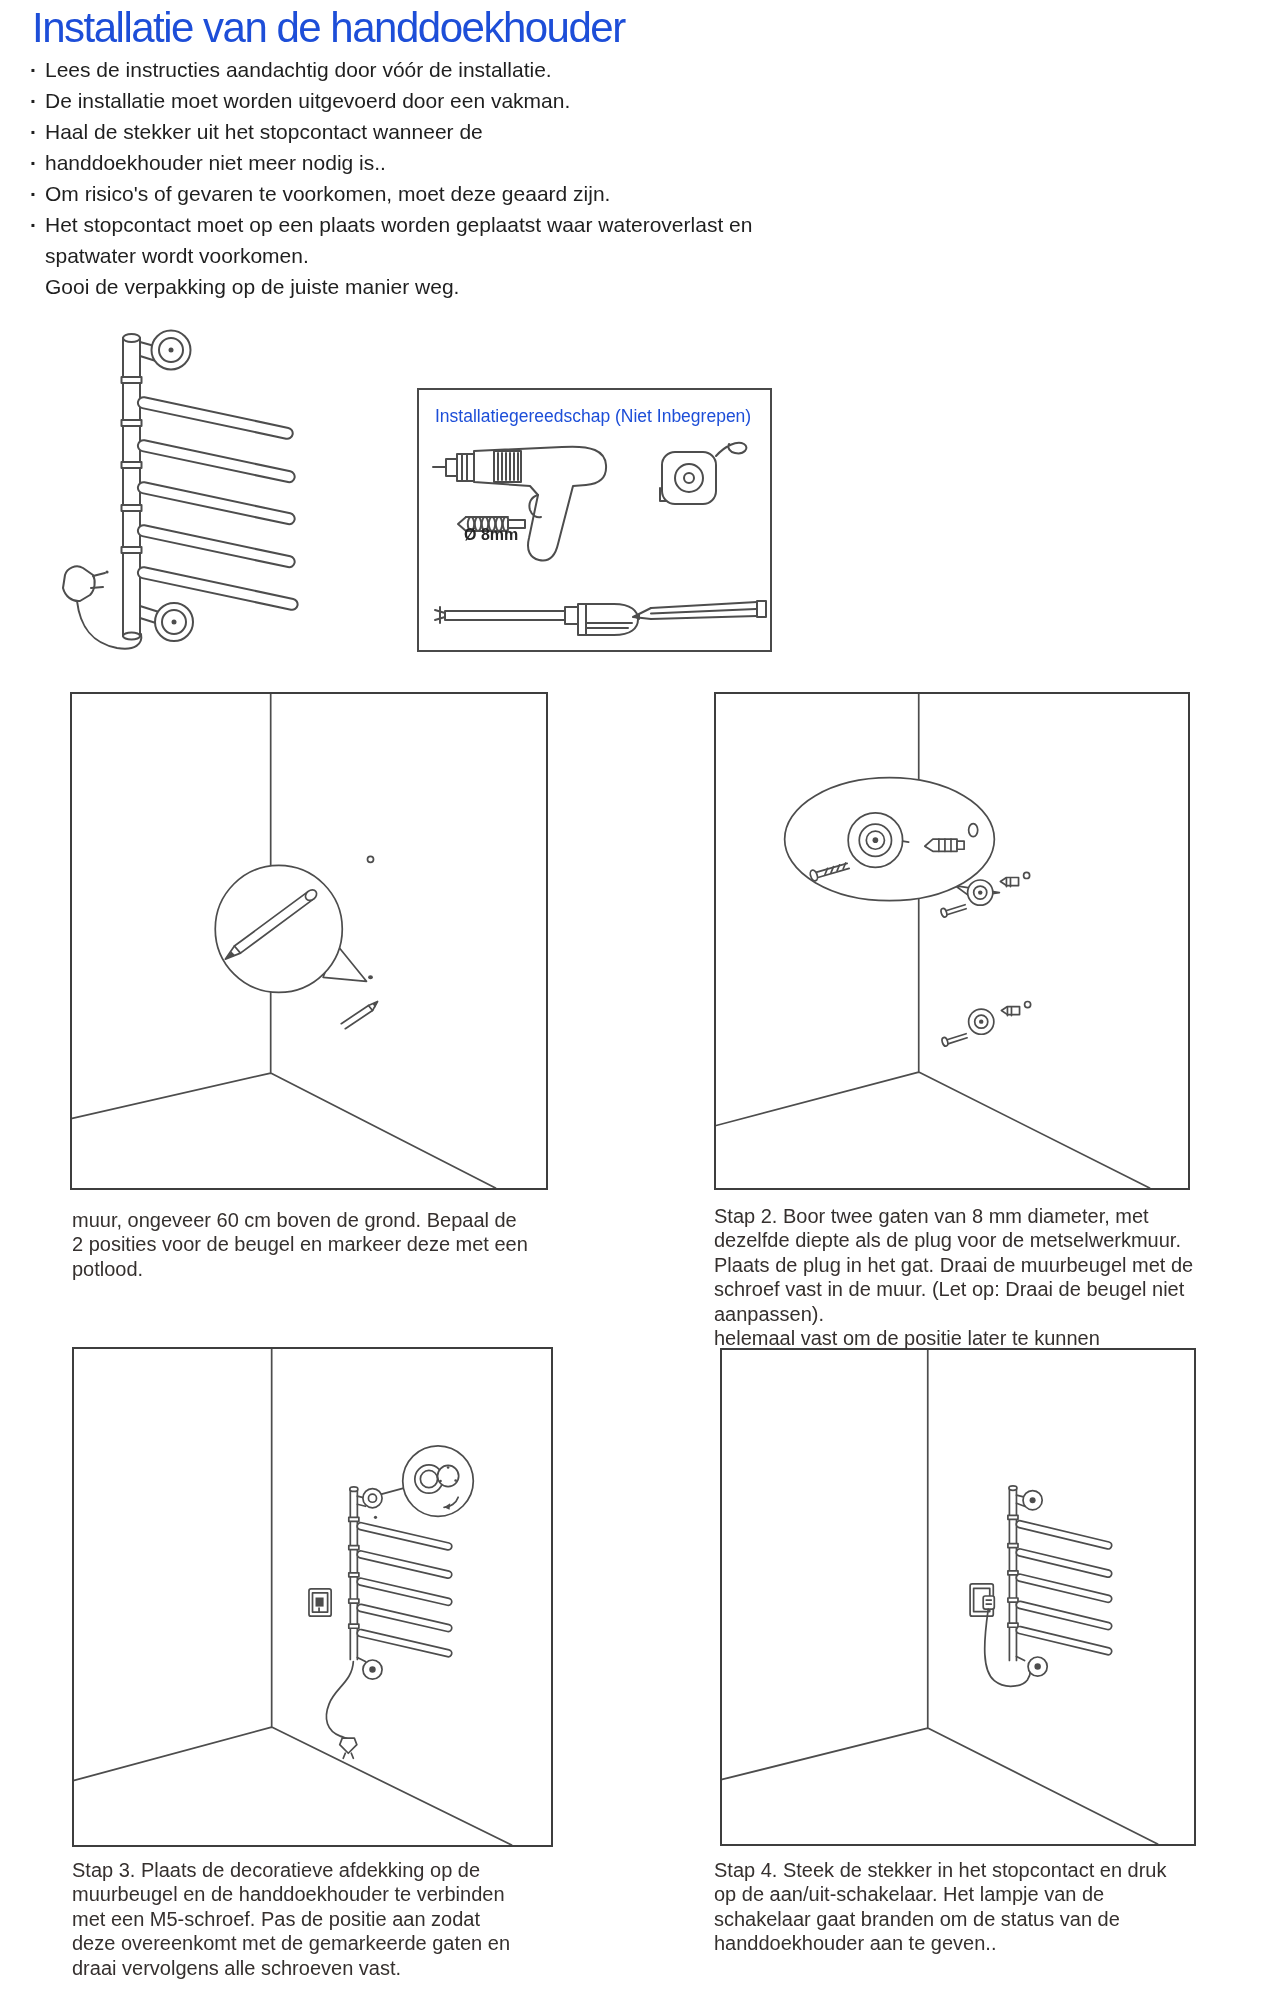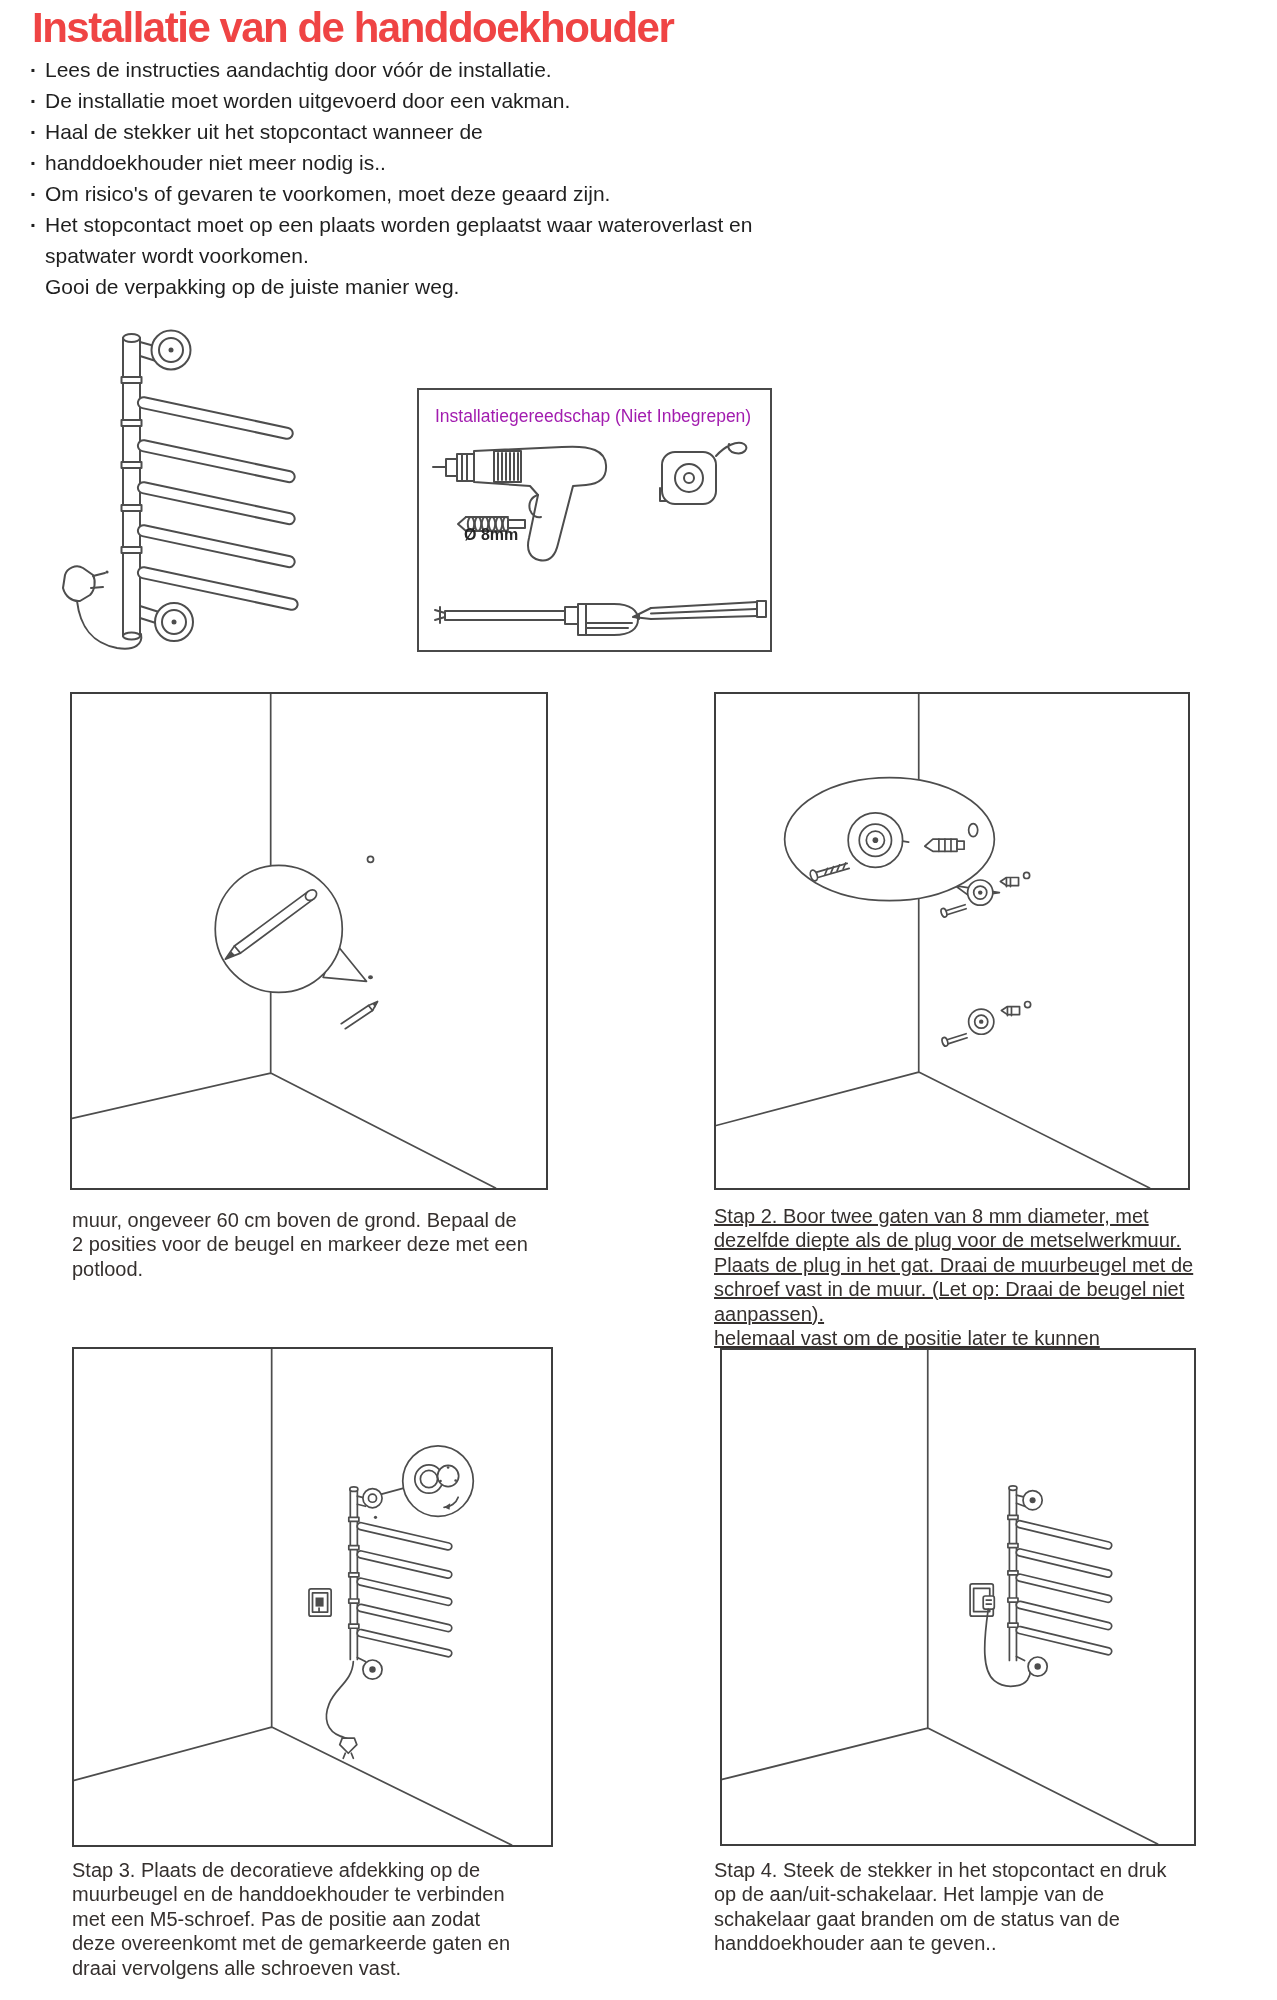--- a/index.html
+++ b/index.html
@@ -1,29 +1,29 @@
 <!DOCTYPE html>
 <html><head>
 <meta charset="utf-8">
 <style>
   :root{ --ink:#4d4d4d; --text:#1f1f1f; --cap:#35302e; }
   html,body{ margin:0; padding:0; background:#ffffff; }
   .page{ position:relative; width:1277px; height:2000px; background:#fff; overflow:hidden;
          font-family:"Liberation Sans", sans-serif; color:var(--text); }
   .abs{ position:absolute; }
-  .title{ left:32px; top:4px; font-size:42px; font-weight:bold; letter-spacing:-1.5px; color:#ef4444; white-space:nowrap;text-align:right; }
+  .title{ left:32px; top:4px; font-size:42px; font-weight:normal; letter-spacing:-1.5px; color:#1d4ed8; white-space:nowrap;text-align:right; }
   .bullets{ left:30px; top:58px; }
   .bullet-row{ display:flex; align-items:flex-start; height:31px; font-size:21px; }
   .bullet-marker{ width:15px; font-weight:bold; }
   .bullet-text{ white-space:nowrap;text-align:right; }
   .panel{ position:absolute; border:2px solid #3e3e3e; background:#fff; }
   .caption{ position:absolute; color:var(--cap); font-size:20px; line-height:24.4px; }
   .caption div{ white-space:nowrap; }
   .toolbox{ position:absolute; left:417px; top:388px; width:351px; height:260px; border:2px solid #4a4a4a; background:#fff; }
-  .toolbox-title{ position:absolute; left:16px; top:16px; font-size:17.5px; color:#a21caf; white-space:nowrap; }
+  .toolbox-title{ position:absolute; left:16px; top:16px; font-size:17.5px; color:#1d4ed8; white-space:nowrap; }
   .bit-label{ position:absolute; left:45px; top:136px; font-size:16px; font-weight:bold; color:#262626; }
   svg.art{ display:block; width:100%; height:100%; }
   .art .ln{ fill:none; stroke:var(--ink); stroke-width:2; stroke-linecap:round; stroke-linejoin:round; }
   .art .wh{ fill:#fff; stroke:var(--ink); stroke-width:2; stroke-linejoin:round; }
   .art .dk{ fill:var(--ink); stroke:none; }
   .panel .ln,.panel .wh{ stroke-width:1.7; }
 </style>
 </head>
 <body>
 
@@ -355,21 +355,21 @@
       </g>
     </svg>
   </div>
 
   <div class="caption" style="left:72px; top:1208px; width:480px;">
     <div>muur, ongeveer 60 cm boven de grond. Bepaal de</div>
     <div>2 posities voor de beugel en markeer deze met een</div>
     <div>potlood.</div>
   </div>
 
-  <div class="caption" style="left:714px; top:1204px; width:500px;text-decoration:underline;">
+  <div class="caption" style="left:714px; top:1204px; width:500px;">
     <div>Stap 2. Boor twee gaten van 8 mm diameter, met</div>
     <div>dezelfde diepte als de plug voor de metselwerkmuur.</div>
     <div>Plaats de plug in het gat. Draai de muurbeugel met de</div>
     <div>schroef vast in de muur. (Let op: Draai de beugel niet</div>
     <div>aanpassen).</div>
     <div>helemaal vast om de positie later te kunnen</div>
   </div>
 
   <div class="caption" style="left:72px; top:1858px; width:480px;">
     <div>Stap 3. Plaats de decoratieve afdekking op de</div>

